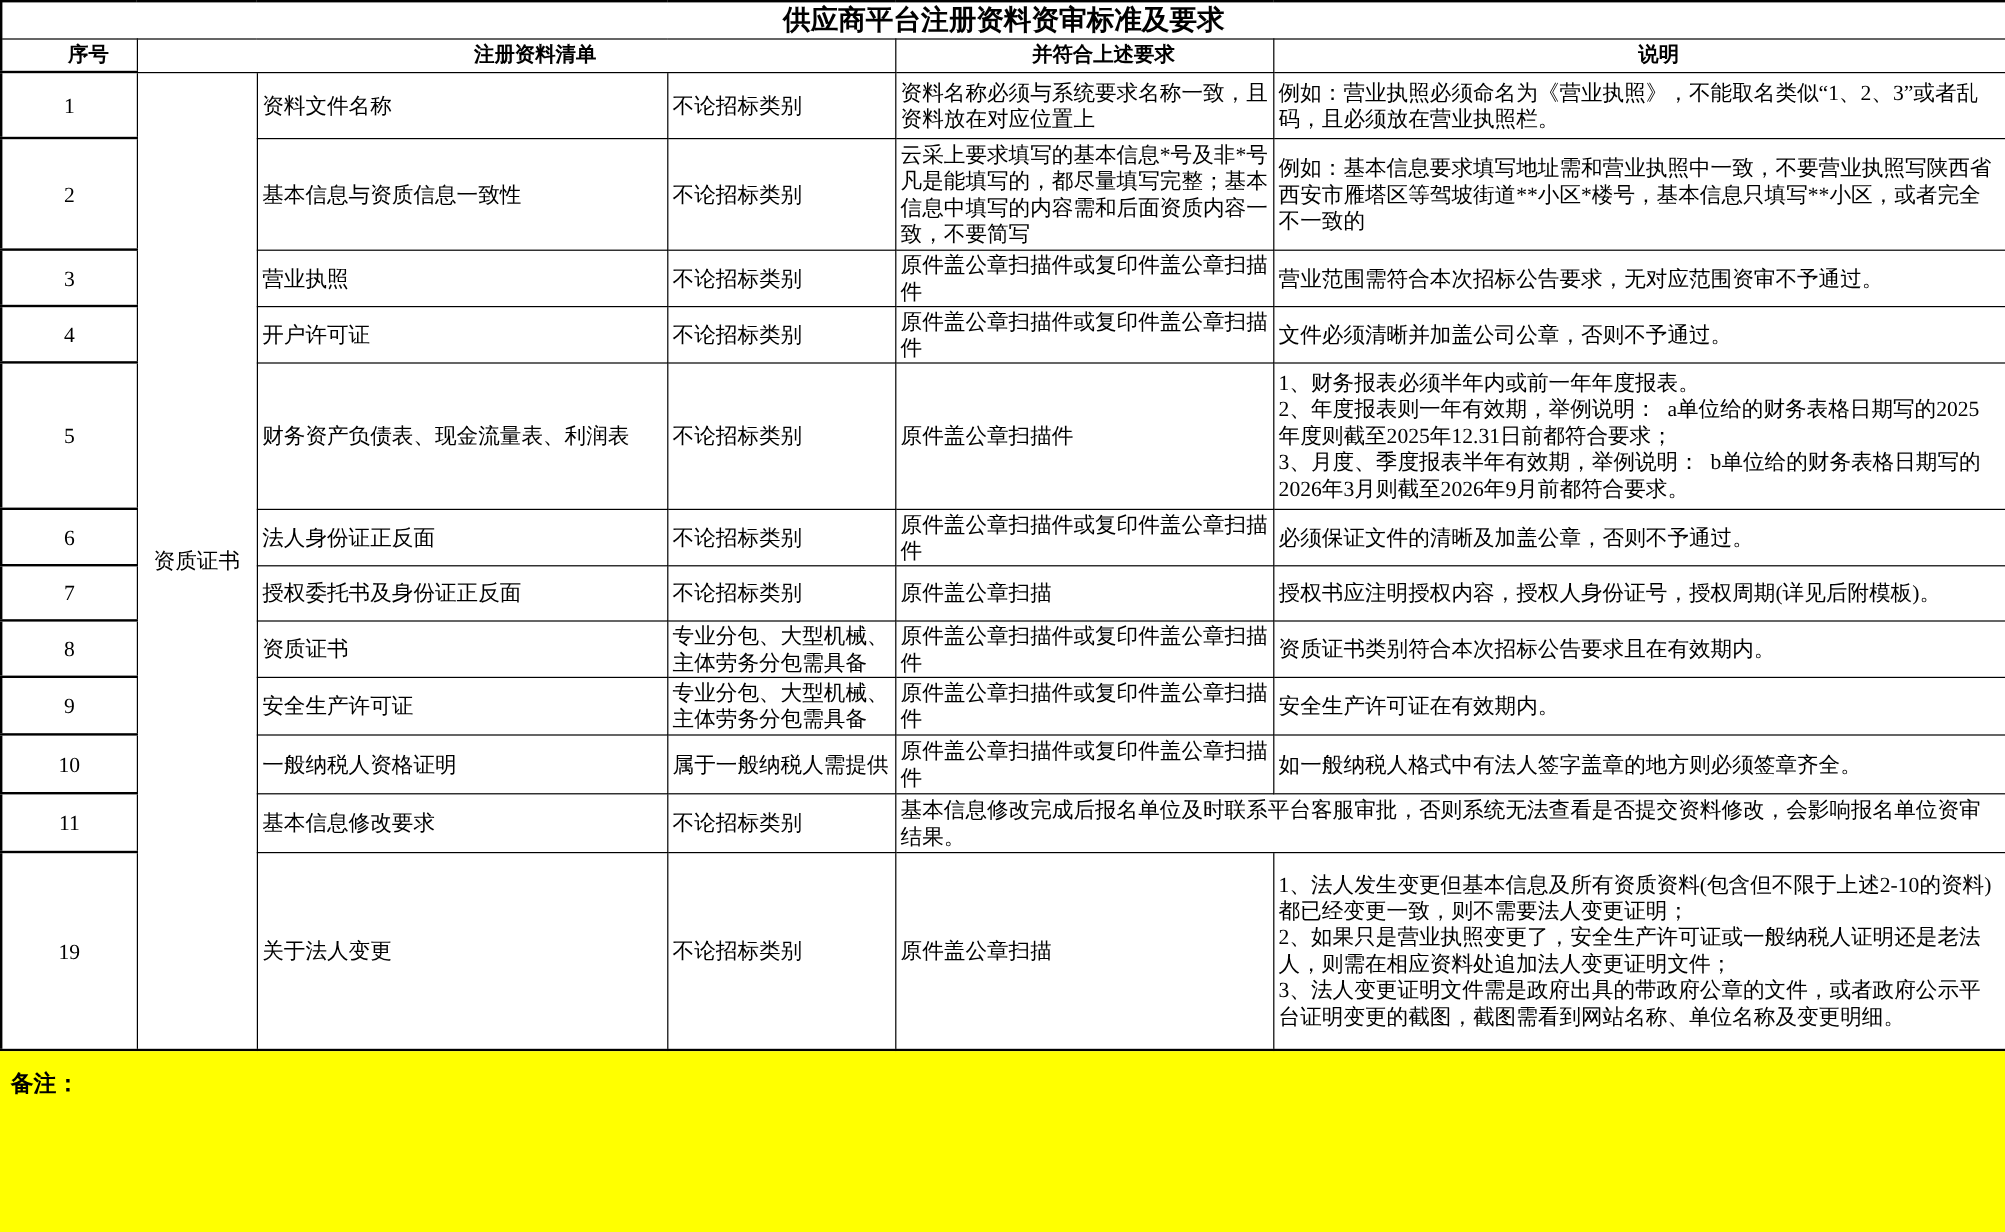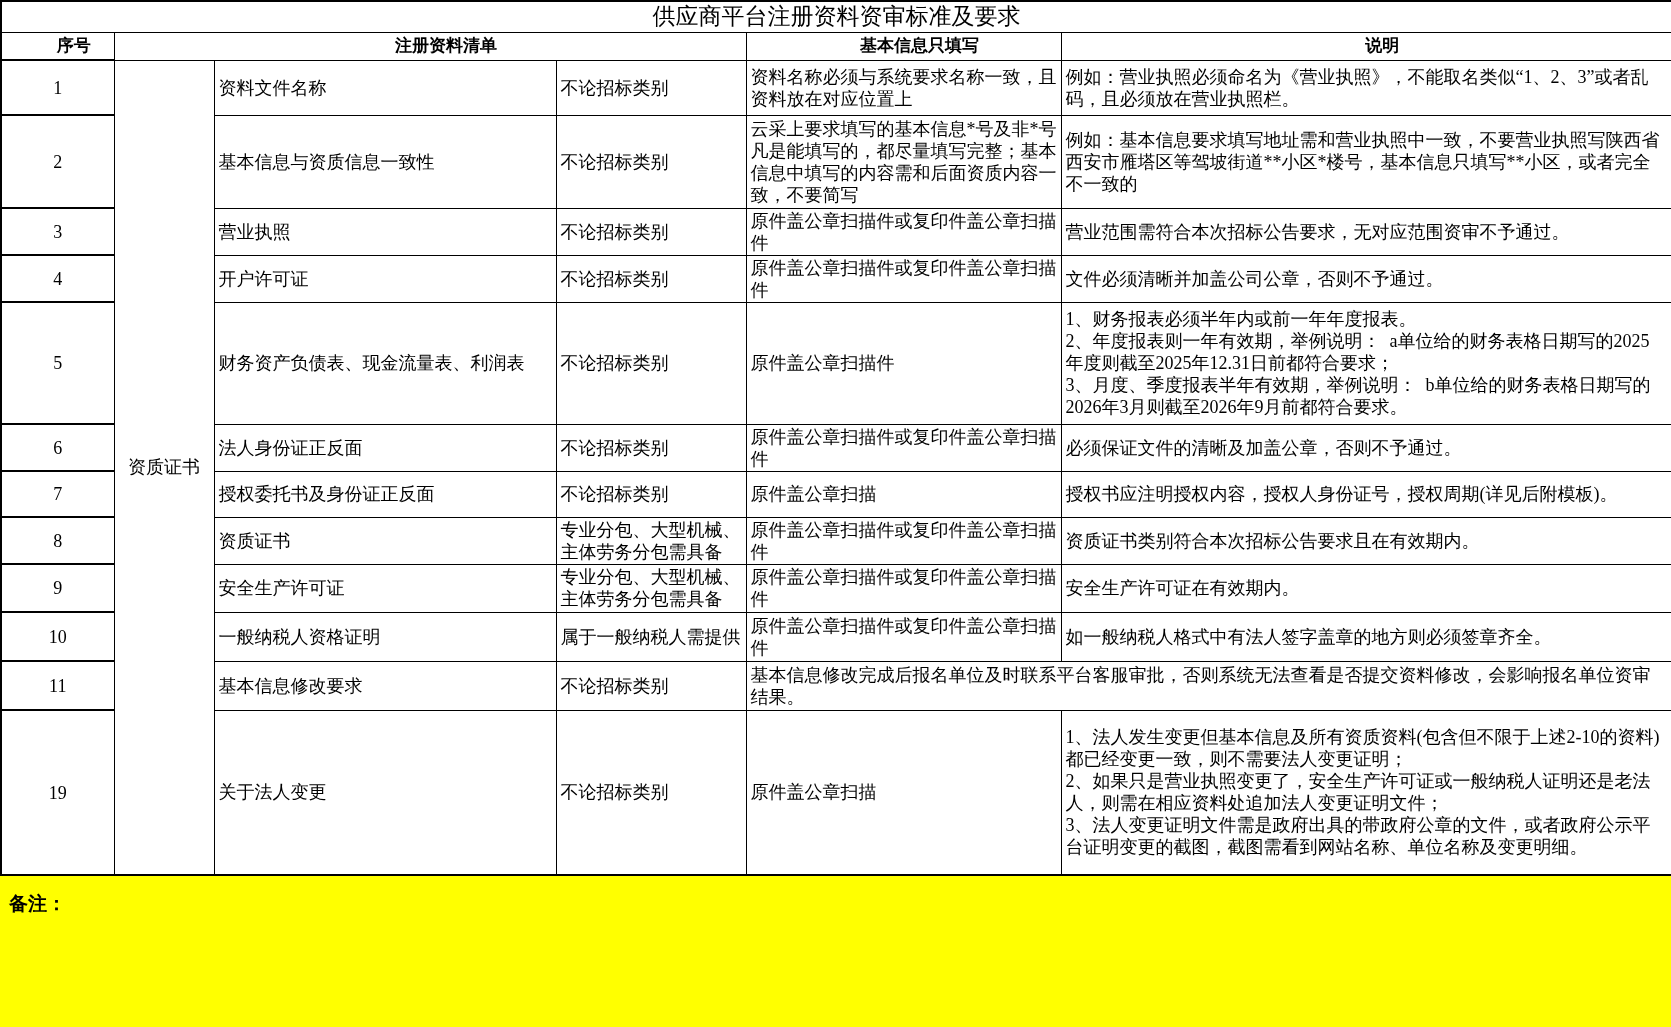--- a/index.html
+++ b/index.html
@@ -2,21 +2,21 @@
 <html><head>
 <meta charset="utf-8">
 <style>
   html,body { margin:0; padding:0; background:#fff; color:#000;
     font-family:"Liberation Serif","DejaVu Serif",serif; }
   .page { width:1671px; height:1027px; display:flex; flex-direction:column; overflow:hidden; background:#fff; }
   table { border-collapse:collapse; table-layout:fixed; width:1671px; border:2px solid #000; }
   td { border:1px solid #000; font-size:18px; line-height:22px; padding:1px 4px; vertical-align:middle; overflow:hidden; }
   td.seq { text-align:center; border-top-width:2px; border-bottom-width:2px; }
   td.cat { text-align:center; font-size:18px; }
-  tr.title-row td { font-weight:normal; font-size:23px; text-align:center; padding:0; border-bottom-width:1px; }
+  tr.title-row td { font-weight:bold; font-size:23px; text-align:center; padding:0; border-bottom-width:1px; }
   tr.head-row td { font-weight:bold; font-size:17px; text-align:center;padding-left:36px; }
   td.pre { white-space:pre-wrap; }
   .notes { background:#FFFF00; flex:1; padding:13px 9px 0 9px; font-size:19px; line-height:29px; }
   .notes .heading { font-weight:bold; display:block; }
   .notes p { margin:3px 0 0 0; }
   .red { color:#FF0000; font-weight:bold; }
 </style>
 </head>
 <body>
 
@@ -32,21 +32,21 @@
     </colgroup>
 
     <tbody>
         <tr class="title-row" style="height:31px">
       <td colspan="6">供应商平台注册资料资审标准及要求</td>
     </tr>
 
     <tr class="head-row" style="height:28px">
       <td>序号</td>
       <td colspan="3">注册资料清单</td>
-      <td>基本信息只填写</td>
+      <td>并符合上述要求</td>
       <td>说明</td>
     </tr>
 
     <tr style="height:55px">
       <td class="seq">1</td>
       <td class="cat" rowspan="12">资质证书</td>
       <td>资料文件名称</td>
       <td>不论招标类别</td>
       <td>资料名称必须与系统要求名称一致，且资料放在对应位置上</td>
       <td>例如：营业执照必须命名为《营业执照》，不能取名类似“1、2、3”或者乱码，且必须放在营业执照栏。</td>

